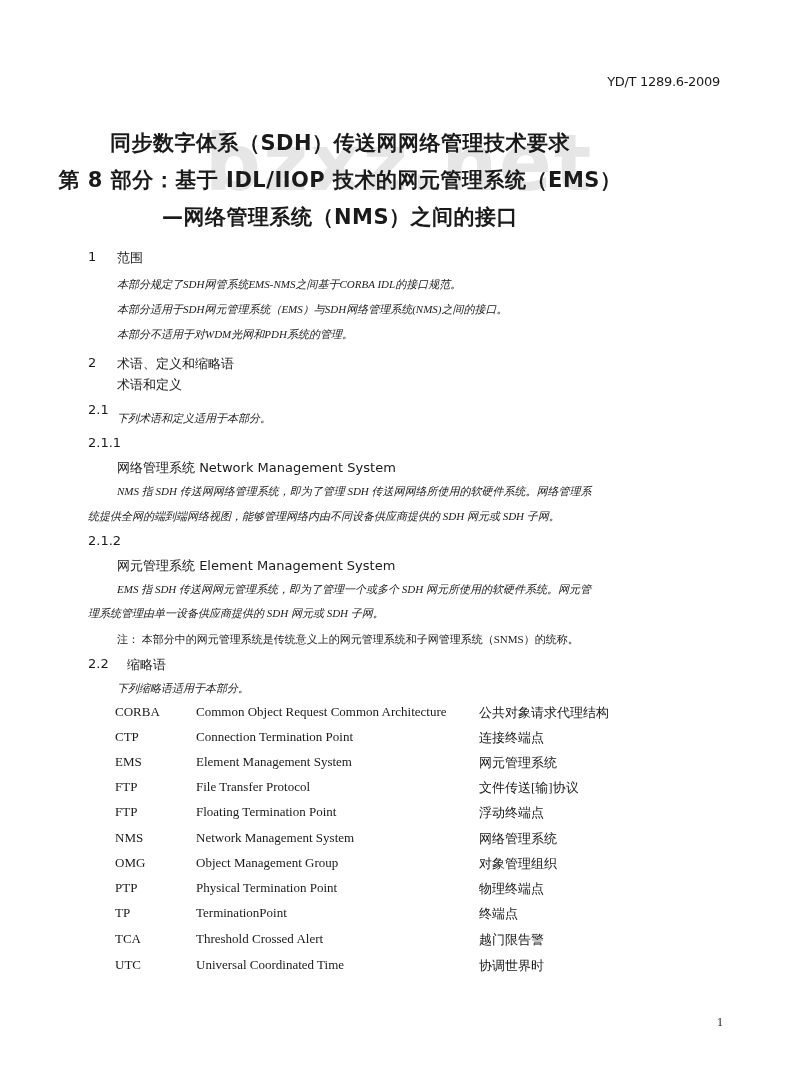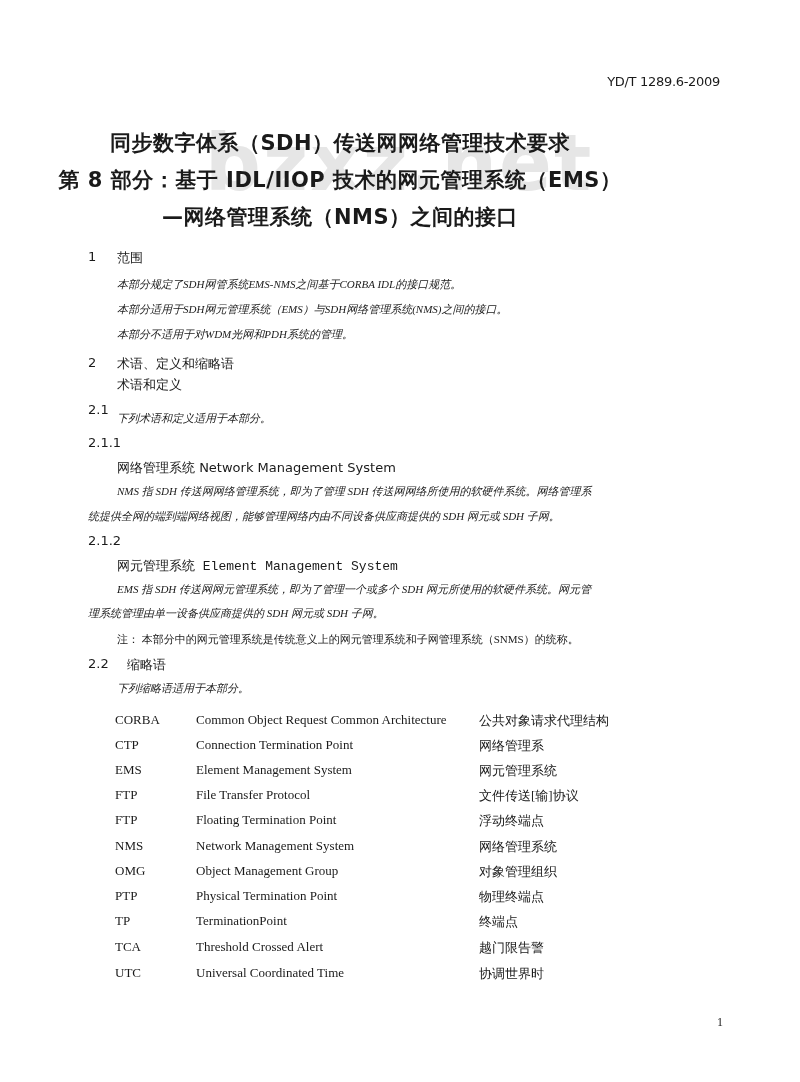--- a/index.html
+++ b/index.html
@@ -10,21 +10,21 @@
     .std-code { right: 80px; top: 74px; font-size: 13px; letter-spacing: -0.3px; }
     .watermark { left: 205px; top: 118px; font-size: 78px; font-weight: bold; color: #e6e6e6; letter-spacing: 2px; z-index: 0; }
     .title { left: 0; width: 680px; text-align: center; font-size: 21px; font-weight: bold; z-index: 1; letter-spacing: 0.5px; }
     .t1 { top: 129px; }
     .t2 { top: 166px; }
     .t3 { top: 203px; }
     .h { font-size: 13px; z-index: 1; }
     .p { font-size: 11px; z-index: 1; font-style: italic; }
     .note { font-size: 11px; z-index: 1; }
     .abbr-row { position: absolute; left: 115px; font-size: 13px; height: 20px; }
-    .abbr-row span { position: absolute; top: 0; white-space: nowrap; margin-top: 8px; }
+    .abbr-row span { position: absolute; top: 0; white-space: nowrap; }
     .c1 { left: 0; }
     .c2 { left: 81px; }
     .c3 { left: 364px; }
     .page-num { left: 717px; top: 1015px; font-size: 12px; }
   </style>
 </head>
 <body>
 
 <div class="abs watermark sans">bzxz.net</div>
 
@@ -46,39 +46,39 @@
 <div class="abs h sans" style="left:88px; top:387px;margin-top:15px;">2.1</div>
 <div class="abs h sans" style="left:117px; top:376px;">术语和定义</div>
 <div class="abs p serif" style="left:117px; top:411px;">下列术语和定义适用于本部分。</div>
 
 <div class="abs h sans" style="left:88px; top:435px;">2.1.1</div>
 <div class="abs h sans" style="left:117px; top:459px;">网络管理系统  Network Management System</div>
 <div class="abs p serif" style="left:117px; top:484px;">NMS 指 SDH 传送网网络管理系统，即为了管理 SDH 传送网网络所使用的软硬件系统。网络管理系</div>
 <div class="abs p serif" style="left:88px; top:509px;">统提供全网的端到端网络视图，能够管理网络内由不同设备供应商提供的 SDH 网元或 SDH 子网。</div>
 
 <div class="abs h sans" style="left:88px; top:533px;">2.1.2</div>
-<div class="abs h sans" style="left:117px; top:557px;font-family:Liberation Mono, monospace;">网元管理系统  Element Management System</div>
+<div class="abs h sans" style="left:117px; top:557px;">网元管理系统  Element Management System</div>
 <div class="abs p serif" style="left:117px; top:582px;">EMS 指 SDH 传送网网元管理系统，即为了管理一个或多个 SDH 网元所使用的软硬件系统。网元管</div>
 <div class="abs p serif" style="left:88px; top:606px;">理系统管理由单一设备供应商提供的 SDH 网元或 SDH 子网。</div>
 <div class="abs note serif" style="left:117px; top:632px;">注：  本部分中的网元管理系统是传统意义上的网元管理系统和子网管理系统（SNMS）的统称。</div>
 
 <div class="abs h sans" style="left:88px; top:656px;">2.2</div>
 <div class="abs h sans" style="left:117px; top:656px;margin-left:10px;">缩略语</div>
 <div class="abs p serif" style="left:117px; top:681px;">下列缩略语适用于本部分。</div>
 
 <div>
   <div class="abbr-row serif" style="top:704px;">
     <span class="c1">CORBA</span>
     <span class="c2">Common Object Request Common Architecture</span>
     <span class="c3">公共对象请求代理结构</span>
   </div>
   <div class="abbr-row serif" style="top:729px;">
     <span class="c1">CTP</span>
     <span class="c2">Connection Termination Point</span>
-    <span class="c3">网络管理系</span>
+    <span class="c3">连接终端点</span>
   </div>
   <div class="abbr-row serif" style="top:754px;">
     <span class="c1">EMS</span>
     <span class="c2">Element Management System</span>
     <span class="c3">网元管理系统</span>
   </div>
   <div class="abbr-row serif" style="top:779px;">
     <span class="c1">FTP</span>
     <span class="c2">File Transfer Protocol</span>
     <span class="c3">文件传送[输]协议</span>

